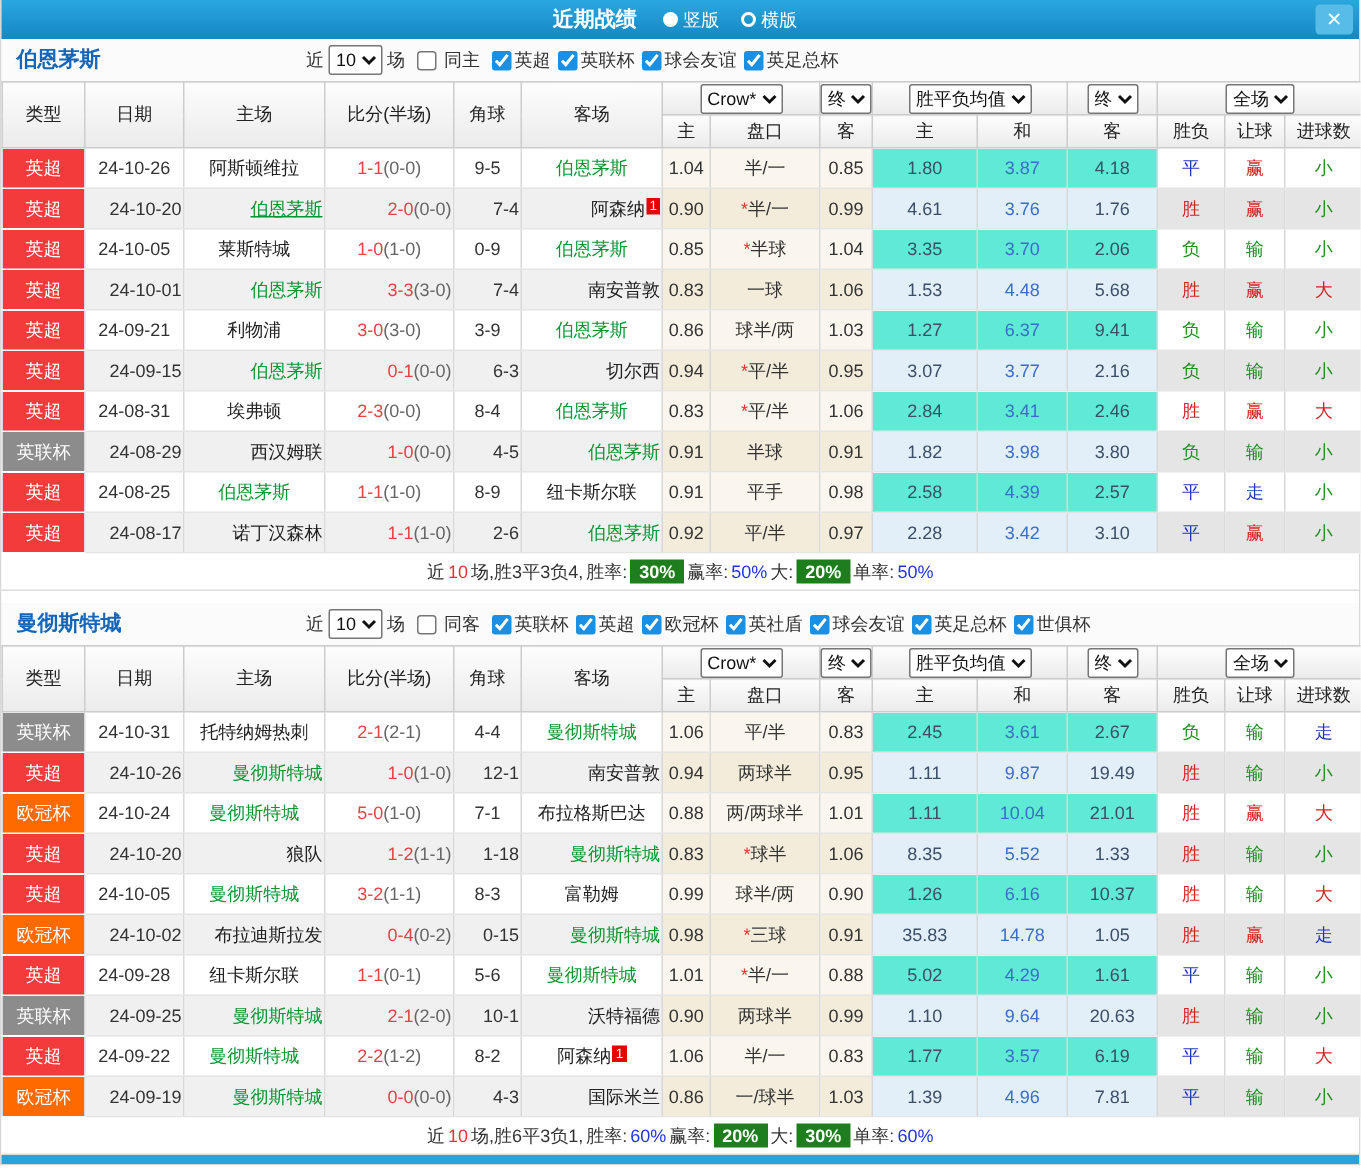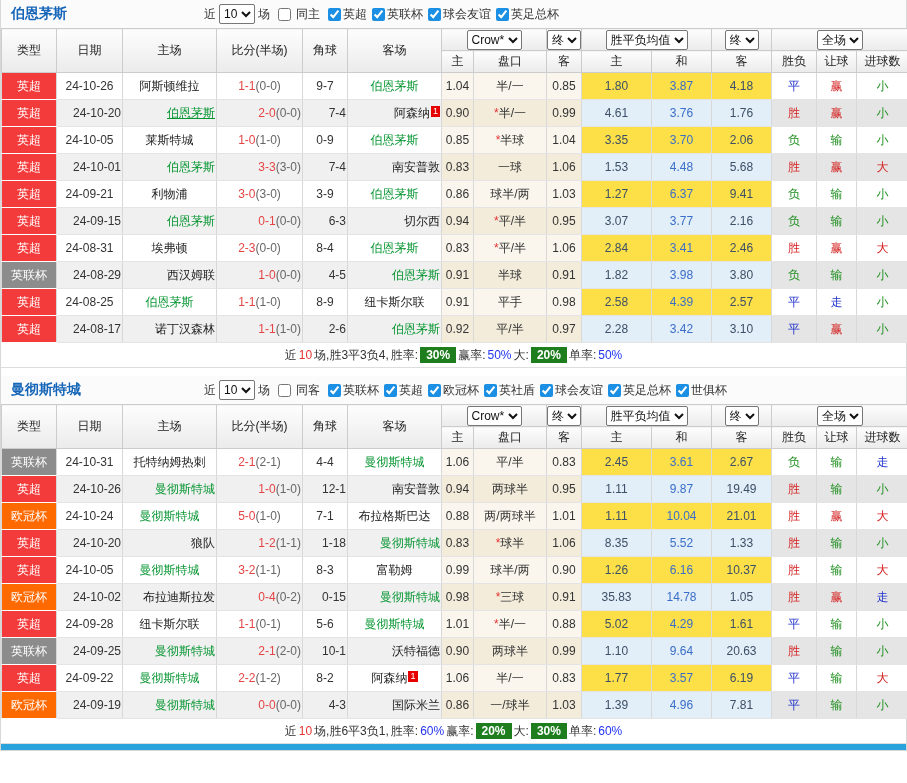--- a/index.html
+++ b/index.html
@@ -17,41 +17,55 @@
   .filter-controls .lbl { margin:0 3px; color:#333; }
   select.sel { font-size:12px; height:20px; border:1px solid #767676; background:#fff; border-radius:2px; color:#111; }
   label.cbl { display:inline-flex; align-items:center; cursor:pointer; }
   label.cbl input { width:13px; height:13px; accent-color:#1a8fe3; margin:0 2px 0 5px; }
   table.results { border-collapse:collapse; table-layout:fixed; width:907px; background:#fff; }
   th { font-weight:normal; border:1px solid #cccccc; background:linear-gradient(#fdfdfd,#ebebeb); height:22px; padding:0; font-size:12px; color:#222; }
   td { border-right:1px solid #d8d8d8; border-bottom:1px solid #e4e4e4; text-align:center; height:27px; padding:0 1px; overflow:hidden; white-space:nowrap; }
   td:first-child { border-left:1px solid #d8d8d8; }
   tr.alt td.mainbg { background:#f0f0f0;text-align:right; }
   td.oddsbg { background:#faf6ed; } tr.alt td.oddsbg { background:#f3ecdb; }
-  td.avgbg { background:#fde047; } tr.alt td.avgbg { background:#e2eef8;margin-left:10px; }
+  td.avgbg { background:#5eead4; } tr.alt td.avgbg { background:#e2eef8;margin-left:10px; }
   tr.alt td.verdictbg { background:#e5e5e5; }
   td.league-cell { color:#fff; border-bottom:1px solid #fff; }
   .score-main { color:#e54444; } .score-half { color:#666; }
   .team-focus { color:#089633; } .team-x { color:#222; }
   .ulink { text-decoration:underline; }
   .sup-badge { background:#e60000; color:#fff; font-size:9px; padding:0 2px; margin-left:1px; vertical-align:3px; display:inline-block; line-height:11px; }
   .star { color:#e53333; }
   .avg-side { color:#3c4f66; } .avg-mid { color:#3a6ec8; }
   .summary { height:25px; display:flex; align-items:center; justify-content:center; border-bottom:1px solid #ddd; background:#fff; }
   .summary span { margin:0 1px; }
   .badge { background:#1e7e1e; color:#fff; font-weight:bold; padding:1px 6px; margin:0 3px; }
   .stat-val { color:#2233ee; }
   .sum-count { color:#e53333; }
   .gap { height:8px; background:#fff; }
   .bottom-bar { height:6px; background:#2aa3dc; }
 </style>
 </head>
 <body>
 
 <div class="window">
+  <div class="titlebar">
+    <span class="title">近期战绩</span>
+    <span class="radio-opt">
+      <span class="radio-dot"></span>
+      <span>竖版</span>
+    </span>
+    <span class="radio-opt">
+      <span class="radio-ring"></span>
+      <span>横版</span>
+    </span>
+    <span class="close-btn">
+      <span>✕</span>
+    </span>
+  </div>
   <div id="sections">
   <div class="section">
     <div class="filterbar">
       <span class="team-name">伯恩茅斯</span>
       <span class="filter-controls">
             <span class="lbl">近</span>
             <select class="sel"><option>10</option></select>
             <span class="lbl">场</span>
             <label class="cbl">
               <input type="checkbox" style="">
@@ -128,21 +142,21 @@
           <th>让球</th>
           <th>进球数</th>
         </tr>
       </thead>
       <tbody>
             <tr>
               <td class="league-cell" style="background: rgb(244, 59, 59);">英超</td>
               <td class="mainbg">24-10-26</td>
               <td class="mainbg"><span class="team-x">阿斯顿维拉</span></td>
               <td class="mainbg"><span class="score-main">1-1</span><span class="score-half">(0-0)</span></td>
-              <td class="mainbg">9-7</td>
+              <td class="mainbg">9-5</td>
               <td class="mainbg"><span class="team-focus">伯恩茅斯</span></td>
               <td class="oddsbg">1.04</td>
               <td class="oddsbg"><span>半/一</span></td>
               <td class="oddsbg">0.85</td>
               <td class="avgbg avg-side">1.80</td>
               <td class="avgbg avg-mid">3.87</td>
               <td class="avgbg avg-side">4.18</td>
               <td class="verdictbg" style="color: rgb(34, 51, 204);">平</td>
               <td class="verdictbg" style="color: rgb(212, 34, 34);">赢</td>
               <td class="verdictbg" style="color: rgb(31, 143, 31);">小</td>

